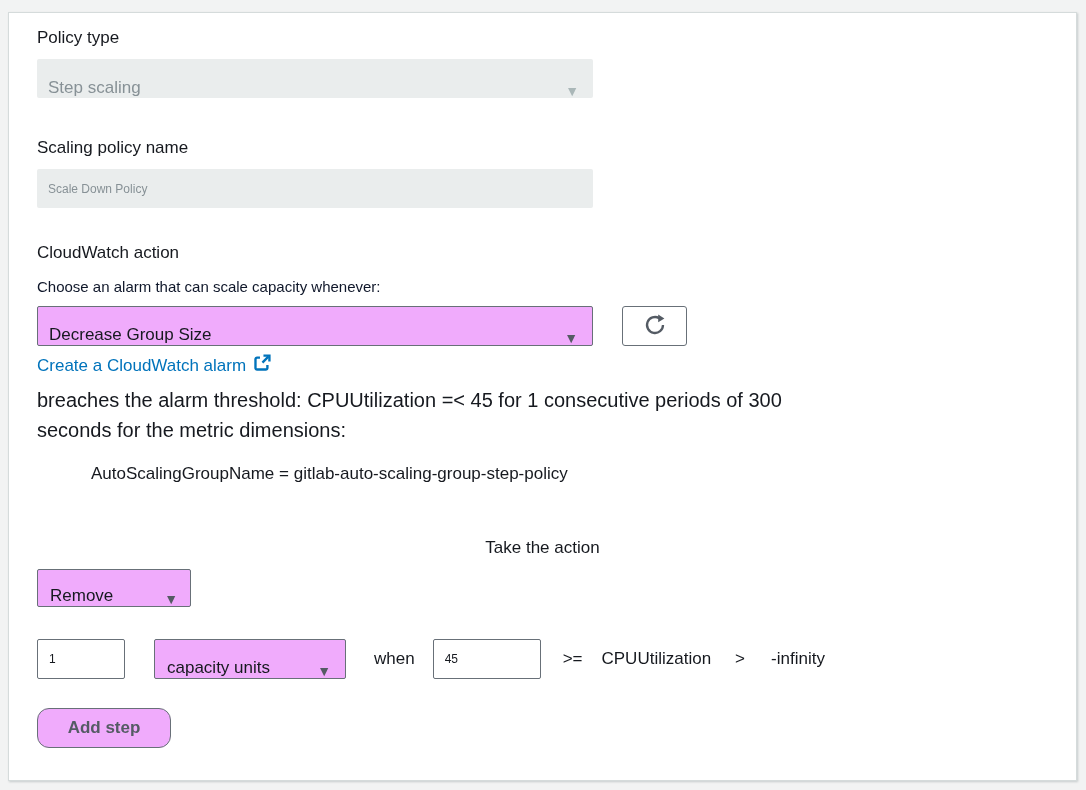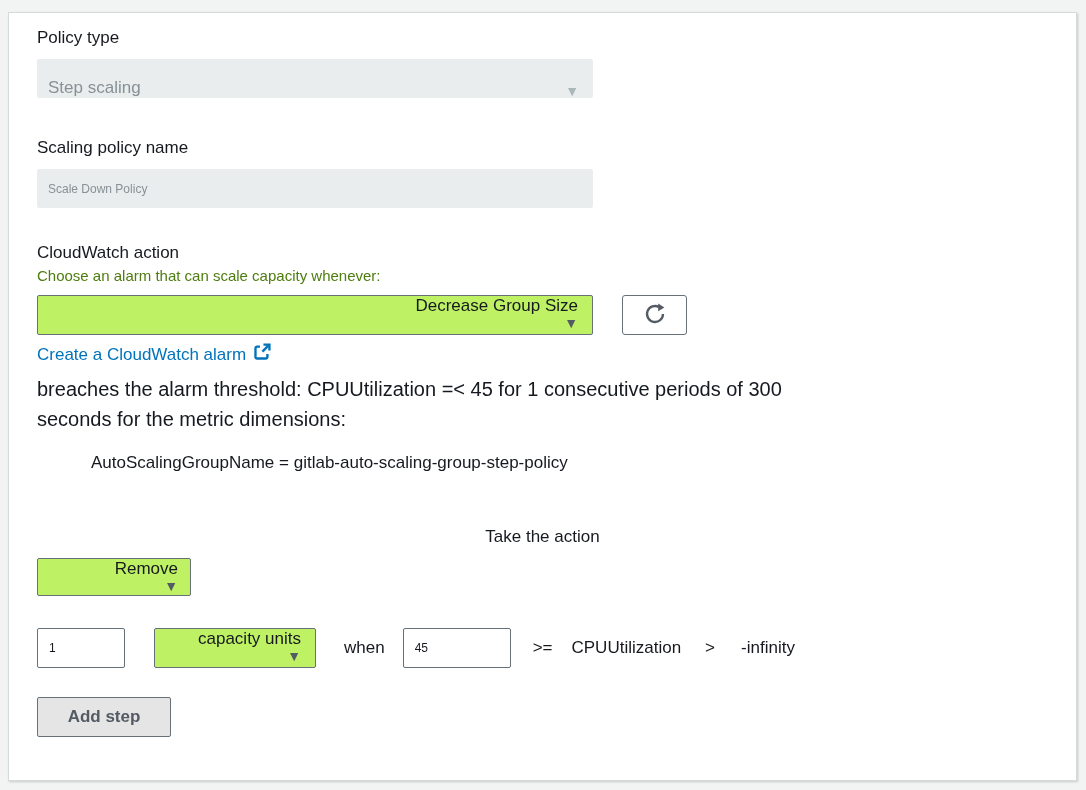--- a/index.html
+++ b/index.html
@@ -25,21 +25,21 @@
 
   
   .select-box {
     width: 556px; height: 39px;
     display: flex; align-items: flex-end;
     padding: 0 14px 0 11px;
     font-size: 17px;
     border-radius: 2px;
   }
   .sb-disabled { background: #eaeded; color: #879196; border: none; }
-  .sb-enabled  { background: #bef264; color: #16191f; border: 1px solid #687078; height: 40px; flex-direction: column; }
+  .sb-enabled  { background: #f0abfc; color: #16191f; border: 1px solid #687078; height: 40px; }
   .chev { margin-left: auto; font-size: 14px; color: #545b64; line-height: 1; }
   .chev-disabled { color: #aab7b8; }
 
   .text-input {
     height: 40px;
     border: 1px solid #687078;
     border-radius: 2px;
     font-family: "Liberation Sans", sans-serif;
     font-size: 12px;
     color: #16191f;
@@ -51,22 +51,22 @@
     width: 556px; height: 39px;
     background: #eaeded;
     border: none;
     color: #879196;
   }
   .input-disabled::placeholder { color: #879196; opacity: 1; }
 
   .mt-field2 { margin-top: 41px; }
   .mt-cw     { margin-top: 36px; }
   .helper {
-    margin-top: 5px;
-    font-size: 15px; color: #4d7c0f; line-height: 18px;
+    margin-top: 16px;
+    font-size: 15px; color: #0f172a; line-height: 18px;
   }
   .alarm-row { margin-top: 10px; display: flex; align-items: center; }
   .refresh-btn {
     margin-left: 29px;
     width: 65px; height: 40px;
     background: #fff;
     border: 1px solid #687078;
     border-radius: 3px;
     display: flex; align-items: center; justify-content: center;
     cursor: pointer; padding: 0;
@@ -81,34 +81,34 @@
   .dims { margin-top: 19px; padding-left: 54px; font-size: 17px; line-height: 19px; }
 
   .mt-action { margin-top: 56px; text-align: center; }
   .remove-select {
     margin-top: 12px;
     width: 154px; height: 38px;
     padding: 0 12px;
   }
   .step-row { margin-top: 32px; display: flex; align-items: center; font-size: 17px; }
   .amount-input { width: 88px; }
-  .unit-select { margin-left: 29px; width: 162px; height: 40px; padding: 0 14px 0 12px; }
+  .unit-select { margin-left: 29px; width: 192px; height: 40px; padding: 0 14px 0 12px; }
   .when-label { margin-left: 28px; }
   .threshold-input { margin-left: 18px; width: 108px; }
   .op-upper { margin-left: 22px; }
   .metric { margin-left: 19px; }
   .op-lower { margin-left: 24px; }
   .lower-bound { margin-left: 26px; }
 
   .add-step-btn {
     margin-top: 29px;
     width: 134px; height: 40px;
-    background: #e5e5e5;
+    background: #f0abfc;
     border: 1px solid #687078;
-    border-radius: 2px;
+    border-radius: 12px;
     font-family: "Liberation Sans", sans-serif;
     font-size: 17px; font-weight: bold; color: #545b64;
     cursor: pointer;
   }
 </style>
 </head>
 <body>
 
 <div class="card">
 

